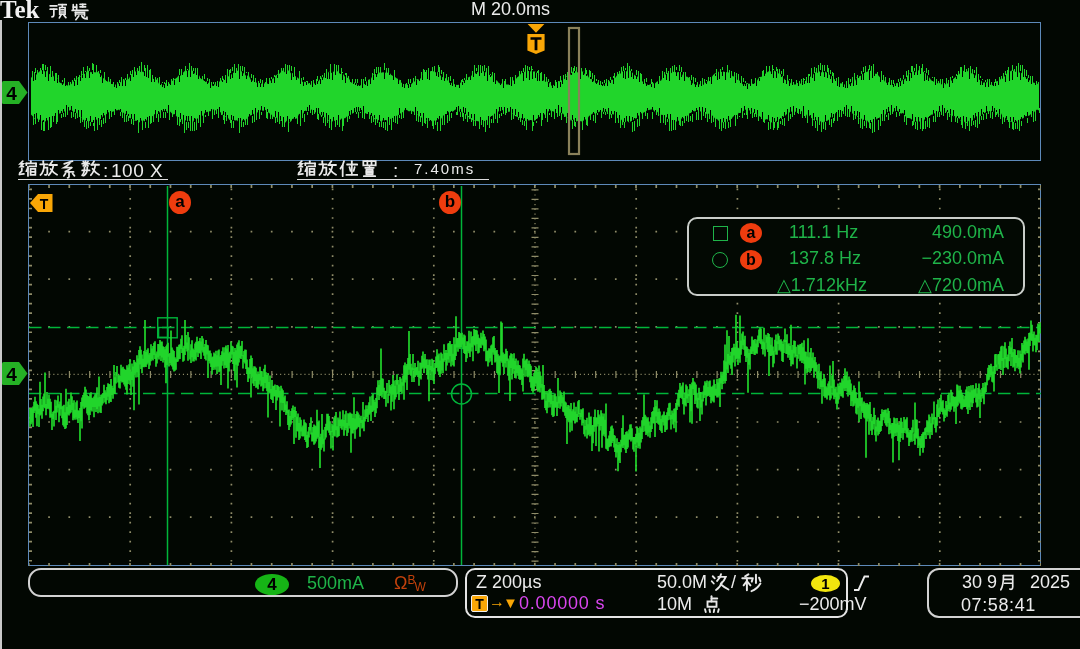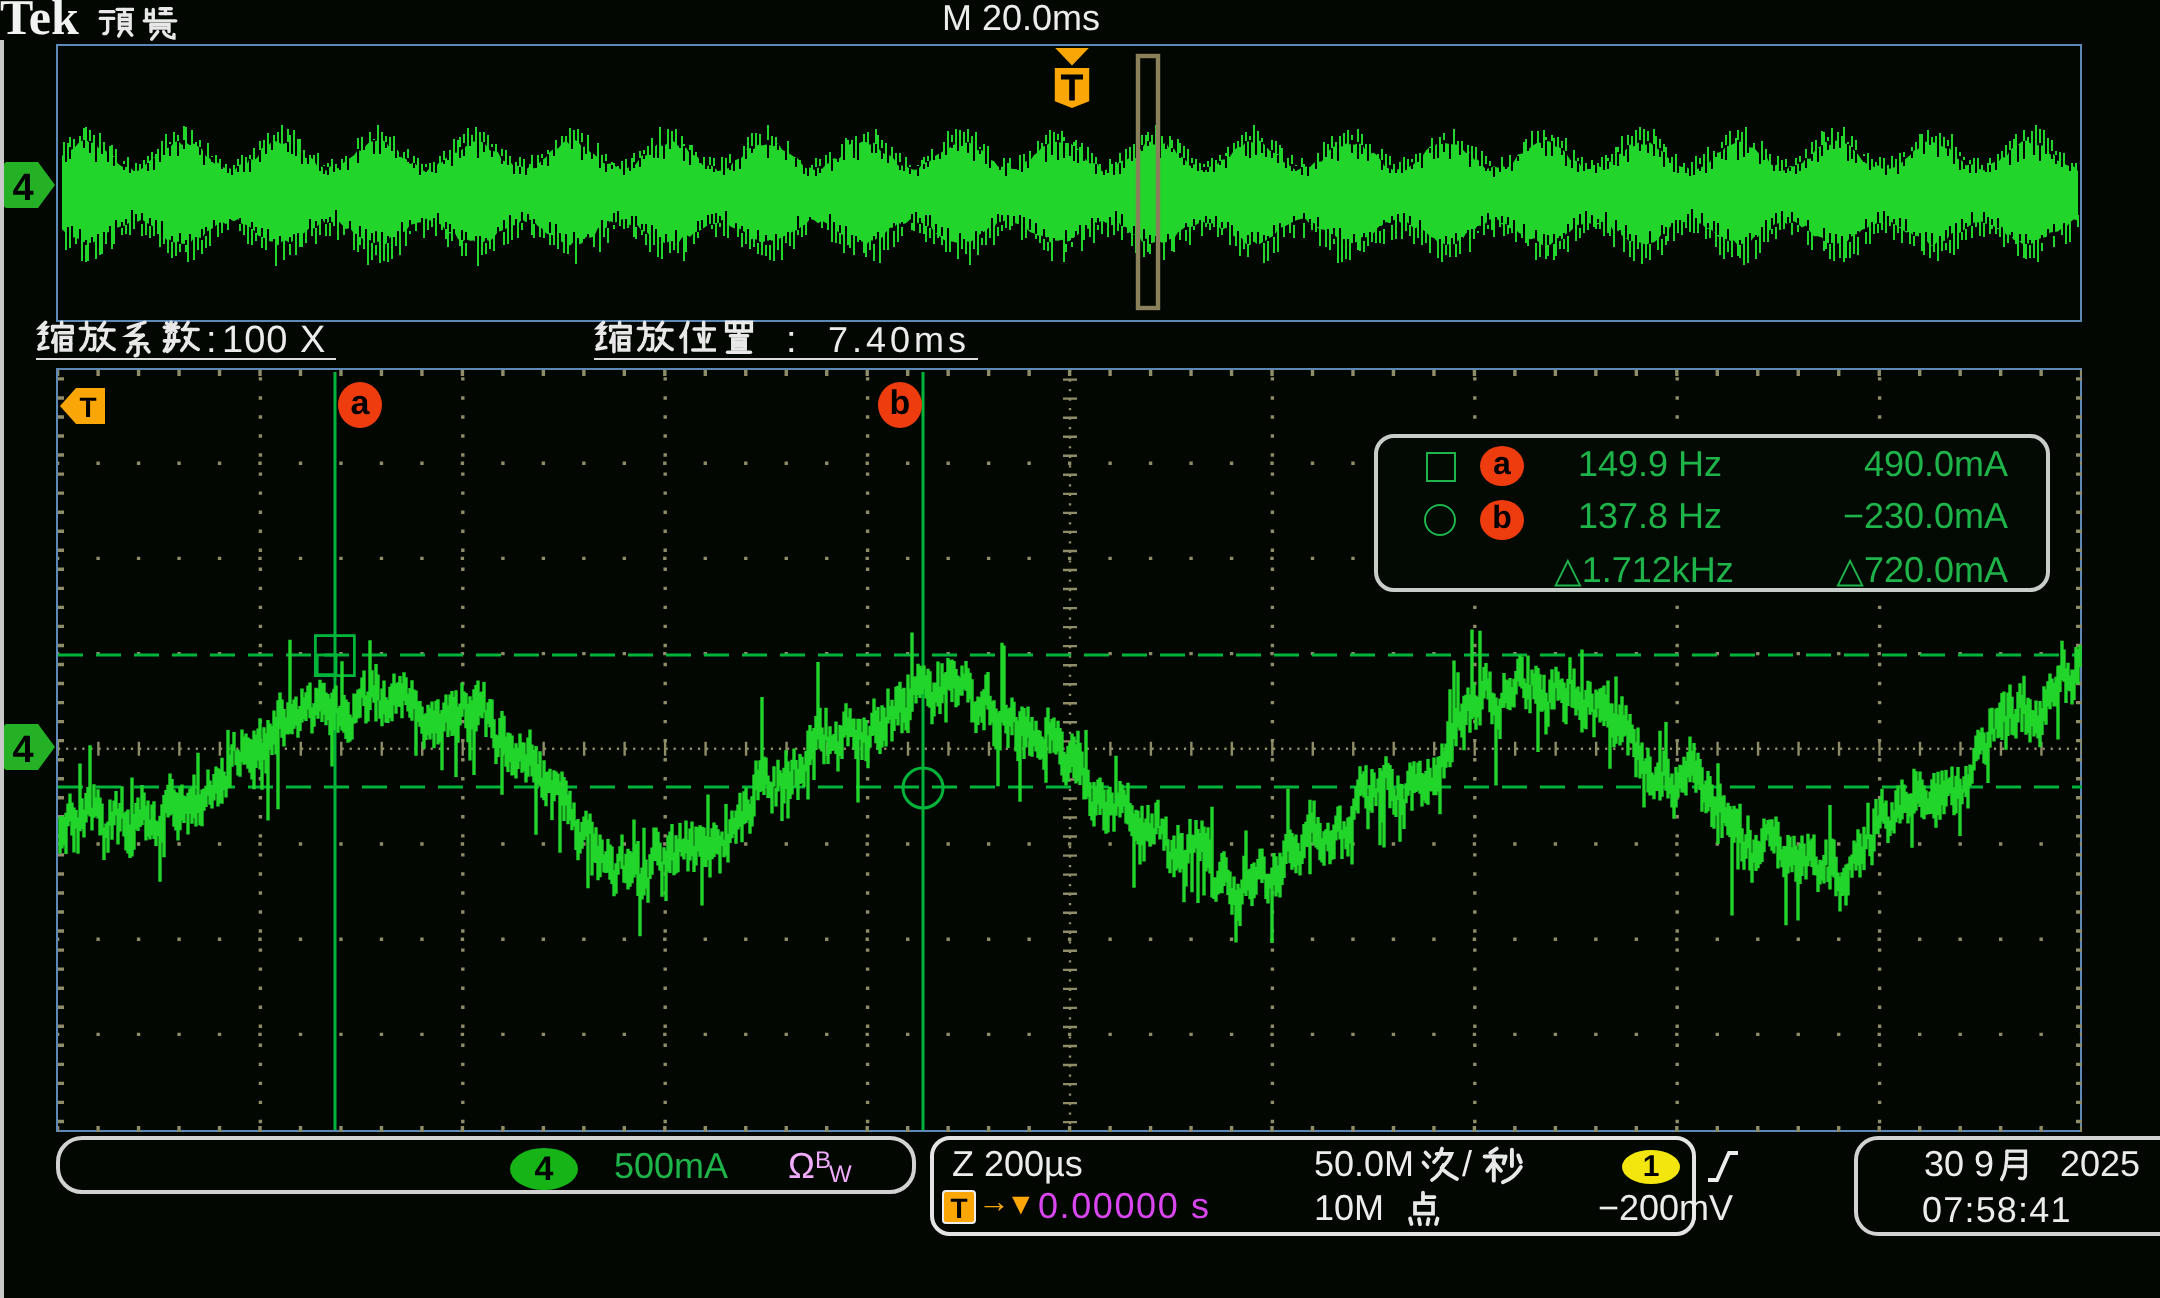--- a/index.html
+++ b/index.html
@@ -141,21 +141,21 @@
       <path d="M6.2 1 V4.6"></path>
       <path d="M9.7 1 V4.6"></path>
       <path d="M8 5.4 V6.6"></path>
       <path d="M4.4 6.6 H11.6"></path>
       <path d="M5.4 8 H10.6 V12.2 H5.4 Z"></path>
       <path d="M5.4 9.4 H10.6"></path>
       <path d="M5.4 10.8 H10.6"></path>
       <path d="M3.2 13.6 H12.8"></path>
     </svg>
 <span class="abs" style="left:96px;top:2px;font-size:19px">:</span>
-<span class="abs" style="left:117px;top:2px;font-size:18px;letter-spacing:2px">7.40ms</span>
+<span class="abs" style="left:117px;top:2px;font-size:15px;letter-spacing:2px">7.40ms</span>
 </div>
 
 <div class="abs" style="left:28px;top:184px;width:1013px;height:382px;border:1px solid #5d89b9">
 <svg width="1012" height="381" viewBox="0 0 1012 381" style="position:absolute;left:0;top:0">
 <line x1="0" y1="46.6" x2="1012" y2="46.6" stroke="#8f8c68" stroke-width="1.7" stroke-dasharray="1.7 18.54" stroke-dashoffset="-19.2"></line>
       <line x1="0" y1="94.2" x2="1012" y2="94.2" stroke="#8f8c68" stroke-width="1.7" stroke-dasharray="1.7 18.54" stroke-dashoffset="-19.2"></line>
       <line x1="0" y1="141.8" x2="1012" y2="141.8" stroke="#8f8c68" stroke-width="1.7" stroke-dasharray="1.7 18.54" stroke-dashoffset="-19.2"></line>
       <line x1="0" y1="237.0" x2="1012" y2="237.0" stroke="#8f8c68" stroke-width="1.7" stroke-dasharray="1.7 18.54" stroke-dashoffset="-19.2"></line>
       <line x1="0" y1="284.6" x2="1012" y2="284.6" stroke="#8f8c68" stroke-width="1.7" stroke-dasharray="1.7 18.54" stroke-dashoffset="-19.2"></line>
       <line x1="0" y1="332.2" x2="1012" y2="332.2" stroke="#8f8c68" stroke-width="1.7" stroke-dasharray="1.7 18.54" stroke-dashoffset="-19.2"></line>
@@ -199,33 +199,33 @@
  color:#000;font-weight:bold;font-size:17px;text-align:center;line-height:22px">a</div>
 <div class="abs" style="left:439px;top:191px;width:22px;height:23px;border-radius:50%;background:#ee3c0e;
  color:#000;font-weight:bold;font-size:17px;text-align:center;line-height:22px">b</div>
 
 <div class="abs" style="left:687px;top:217px;width:338px;height:79px;background:#030903;
  border:2px solid #c9cdc9;border-radius:10px;color:#1fb449;font-size:18px">
  <div class="abs" style="left:24px;top:7px;width:15px;height:15px;border:1.6px solid #1fb449"></div>
  <div class="abs" style="left:23px;top:33px;width:16px;height:16px;border:1.6px solid #1fb449;border-radius:50%"></div>
  <div class="abs" style="left:51px;top:4px;width:22px;height:20px;border-radius:50%;background:#ee3c0e;color:#000;font-weight:bold;font-size:16px;text-align:center;line-height:19px">a</div>
  <div class="abs" style="left:51px;top:31px;width:22px;height:20px;border-radius:50%;background:#ee3c0e;color:#000;font-weight:bold;font-size:16px;text-align:center;line-height:19px">b</div>
- <span class="abs" style="left:100px;top:3px">149.9 Hz</span>
+ <span class="abs" style="left:100px;top:3px">111.1 Hz</span>
  <span class="abs" style="right:19px;top:3px">490.0mA</span>
  <span class="abs" style="left:100px;top:29px">137.8 Hz</span>
  <span class="abs" style="right:19px;top:29px">−230.0mA</span>
  <span class="abs" style="left:88px;top:55px">△1.712kHz</span>
  <span class="abs" style="right:19px;top:55px">△720.0mA</span>
 </div>
 
 <div class="abs" style="left:28px;top:568px;width:430px;height:29px;border:2px solid #d2d2d2;border-radius:13px">
  <div class="abs" style="left:225px;top:4px;width:34px;height:21px;border-radius:50%;background:#16b416;
   color:#000;font-weight:bold;font-size:17px;text-align:center;line-height:21px">4</div>
  <span class="abs" style="left:277px;top:3px;font-size:18px;color:#1fb449">500mA</span>
- <span class="abs" style="left:364px;top:3px;font-size:18px;color:#f0abfc">Ω<span style="font-size:12px;vertical-align:5px">B</span><span style="font-size:12px;vertical-align:-2px;margin-left:-1px">W</span></span>
+ <span class="abs" style="left:364px;top:3px;font-size:18px;color:#c2410c">Ω<span style="font-size:12px;vertical-align:5px">B</span><span style="font-size:12px;vertical-align:-2px;margin-left:-1px">W</span></span>
 </div>
 
 <div class="abs" style="left:465px;top:568px;width:383px;height:50px;border:2px solid #e4e4e4;border-radius:10px">
  <span class="abs" style="left:9px;top:2px;font-size:18px">Z 200µs</span>
  <span class="abs" style="left:190px;top:2px;font-size:18px">50.0M</span>
  <svg style="position:absolute;left:243px;top:3px" width="20" height="20" viewBox="0 0 16 16" fill="none" stroke="#e8e8e8" stroke-width="1.5" stroke-linecap="round">
       <path d="M2.2 2.6 L3.8 4.3"></path>
       <path d="M1.4 6.6 L3 8.4"></path>
       <path d="M8.8 1 C8.4 3 7.2 5 5.6 6.4"></path>
       <path d="M6.6 3.1 H12.6 C11.8 5.4 10.4 7.2 8.6 8.8"></path>

